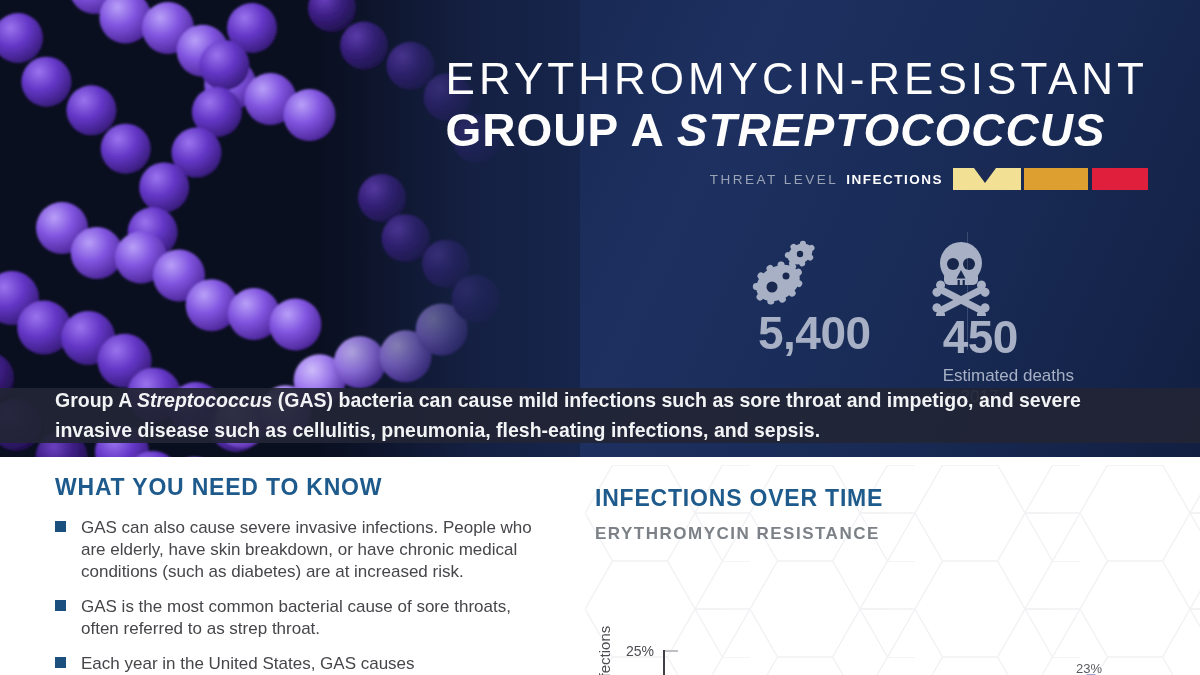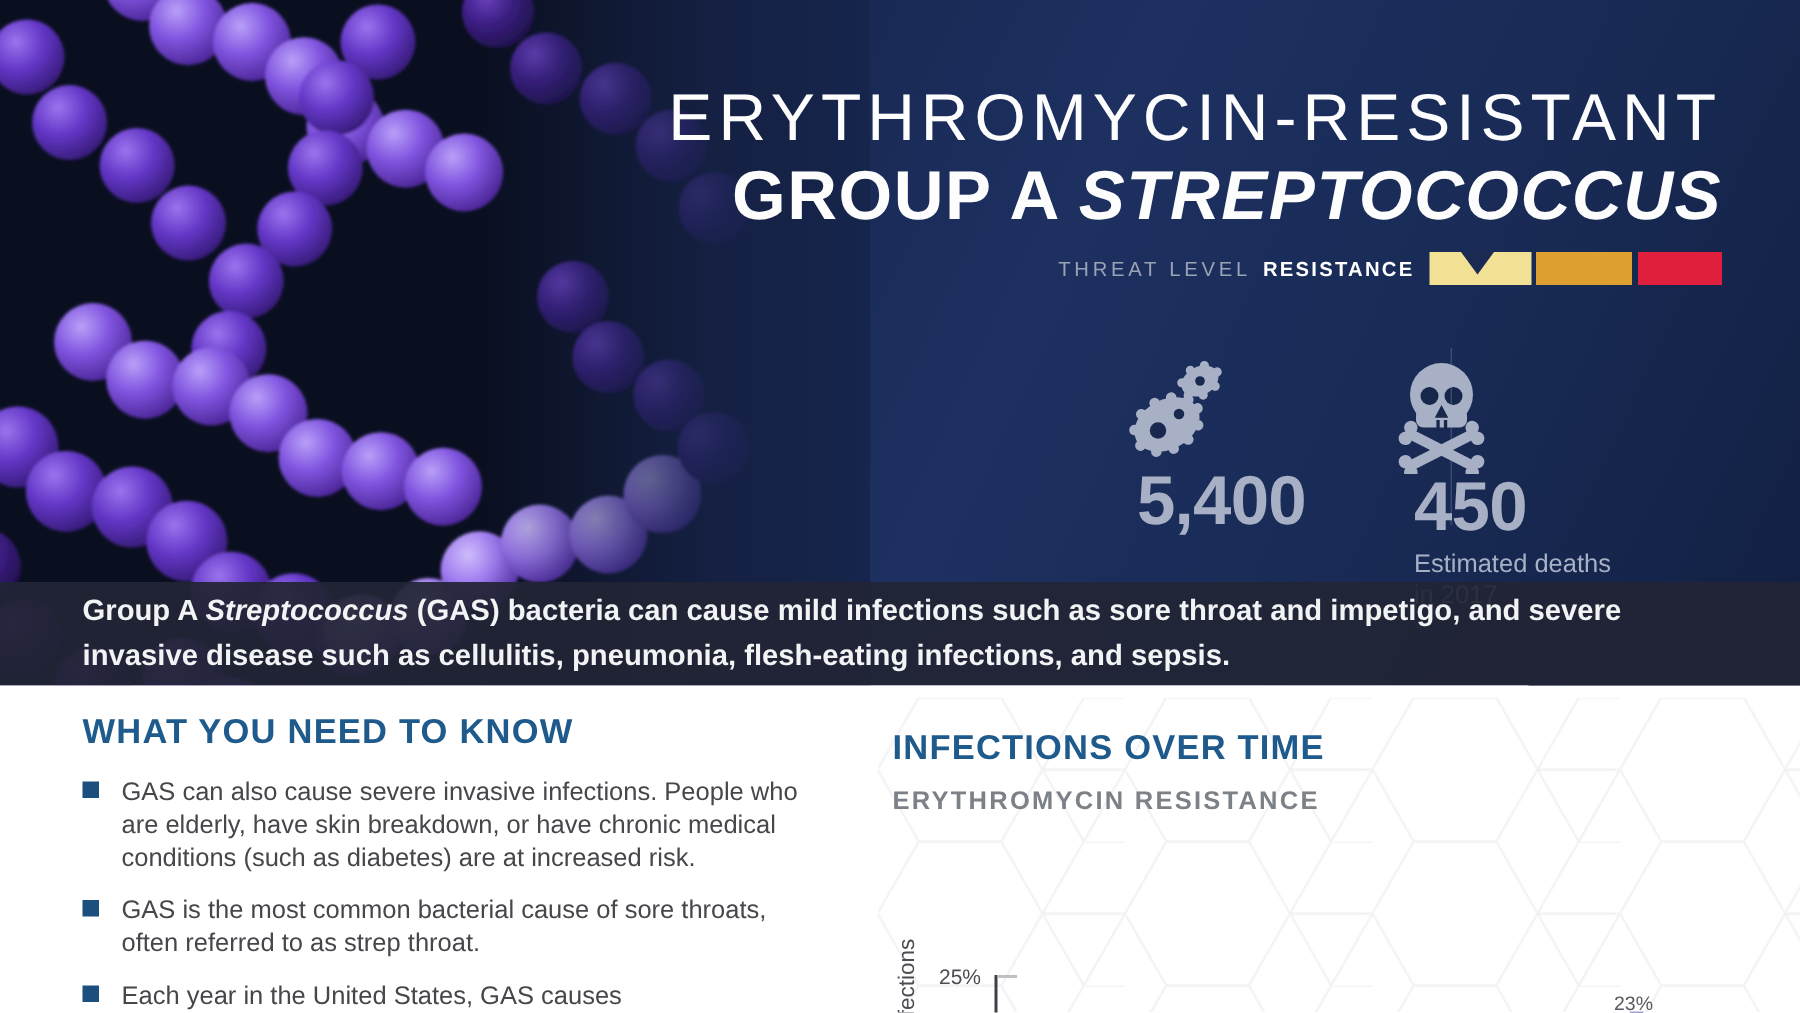--- a/index.html
+++ b/index.html
@@ -11,21 +11,21 @@
     position:absolute; left:0; top:0; width:1200px; height:457px;
     background:linear-gradient(115deg,#10182f 0%,#15234a 28%,#1d3060 55%,#182a54 78%,#121f42 100%);
     overflow:hidden;
   }
   .photo-wrap { position:absolute; left:0; top:0; width:580px; height:457px; }
   .photo-wrap svg { display:block; }
   .photo-fade {
     position:absolute; inset:0;
     background:linear-gradient(to right, rgba(21,33,68,0) 55%, rgba(23,36,74,0.82) 82%, #16254c 100%);
   }
-  .title-block { position:absolute; right:52px; top:56px; text-align:right; color:#fdfdfe; }
+  .title-block { position:absolute; right:52px; top:56px; color:#fdfdfe; }
   .title-line1 { font-size:44px; font-weight:300; letter-spacing:4px; line-height:1.05; }
   .title-line2 { font-size:46px; font-weight:800; letter-spacing:1px; line-height:1.05; margin-top:4px; }
   .title-line2 .species { font-style:italic; }
 
   .threat-row { position:absolute; right:52px; top:168px; display:flex; align-items:center; }
   .threat-label { font-size:13.5px; font-weight:400; letter-spacing:2.5px; color:#9aa3b5; }
   .threat-level { font-size:13.5px; font-weight:800; letter-spacing:1.5px; color:#ffffff; margin-left:8px; }
   .threat-bar { display:flex; margin-left:10px; }
   .seg { height:22px; position:relative; }
   .seg-yellow { width:68px; margin-right:3px; }
@@ -42,21 +42,21 @@
   .stat-text { margin-left:14px; }
   .stat-value { font-size:46px; font-weight:700; line-height:0.95; letter-spacing:-0.5px; }
   .stat-label { font-size:17px; font-weight:400; line-height:1.25; margin-top:5px; }
   .stat-label.w1 { width:112px; }
   .stat-label.w2 { width:140px; }
   .stat-divider { position:absolute; left:223px; top:-6px; width:1px; height:118px;
     background:rgba(160,175,205,0.25); }
 
   
   .band {
-    position:absolute; left:0; top:388px; width:1200px; height:69px;
+    position:absolute; left:0; top:388px; width:1200px; height:55px;
     background:rgba(33,37,53,0.93);
     display:flex; align-items:center;
   }
   .band-text { padding-left:55px; padding-right:40px; color:#f2f3f5;
     font-size:19.5px; font-weight:600; line-height:1.5; }
   .band-text .species { font-style:italic; }
 
   
   .content { position:absolute; left:0; top:457px; width:1019px; height:218px; background:#ffffff; }
   .hex-bg { position:absolute; left:585px; top:8px; opacity:0.85; pointer-events:none; }
@@ -190,21 +190,21 @@
     <div class="photo-fade"></div>
   </div>
 
   <div class="title-block">
     <div class="title-line1">ERYTHROMYCIN-RESISTANT</div>
     <div class="title-line2"><span>GROUP A </span><span class="species">STREPTOCOCCUS</span></div>
   </div>
 
   <div class="threat-row">
     <span class="threat-label">THREAT LEVEL</span>
-    <span class="threat-level">RESISTANCE</span>
+    <span class="threat-level">INFECTIONS</span>
     <div class="threat-bar">
       <div class="seg seg-yellow" style="background:#f2e195;">
         <div class="notch"></div>
       </div>
       <div class="seg seg-orange" style="background:#dd9f2f;"></div>
       <div class="seg seg-red" style="background:#e01f3d;"></div>
     </div>
   </div>
 
   <div class="stats-row">

